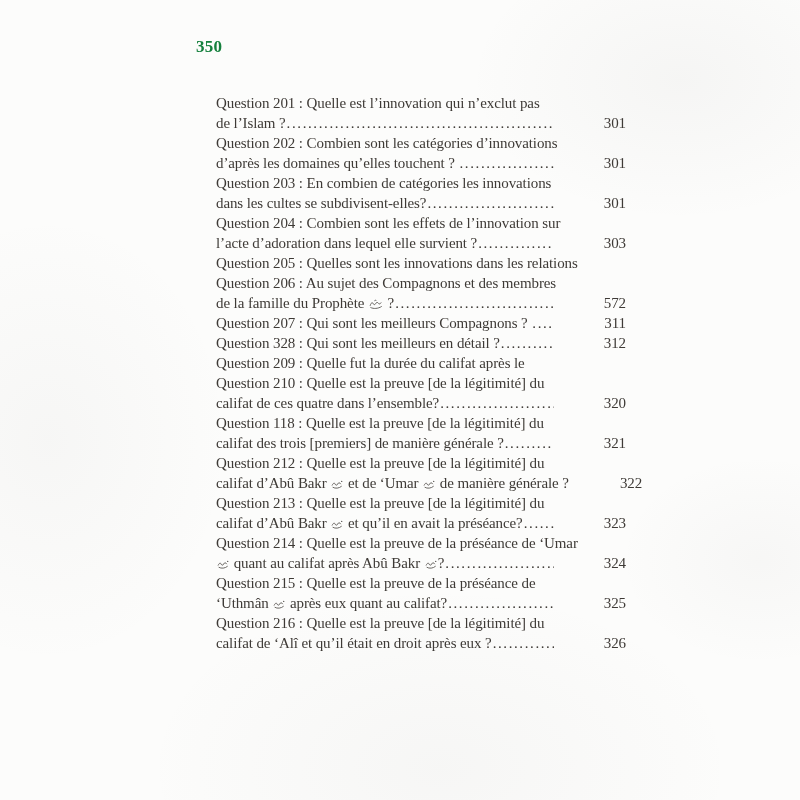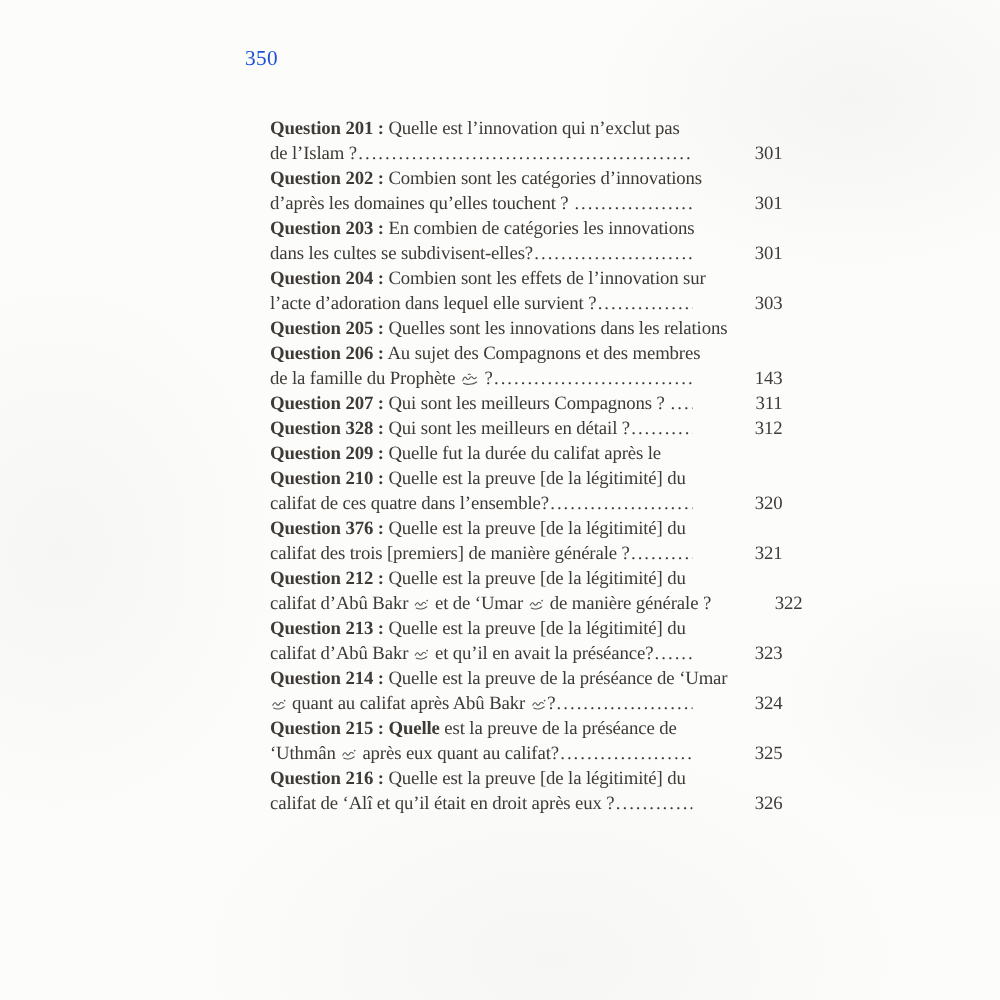--- a/index.html
+++ b/index.html
@@ -18,23 +18,23 @@
       radial-gradient(ellipse 420px 260px at 55% 96%, rgba(120,118,115,0.045), transparent 70%),
       radial-gradient(ellipse 200px 150px at 95% 70%, rgba(120,118,115,0.04), transparent 70%);
     font-family: "Liberation Serif", "DejaVu Serif", serif;
     color: #3e3a36;
   }
   .page-num {
     position: absolute;
     left: 196px;
     top: 37px;
     font-size: 17px;
-    font-weight: normal;
+    font-weight: bold;
     letter-spacing: 0.3px;
-    color: #1d4ed8;
+    color: #15803d;
   }
   .toc {
     position: absolute;
     left: 216px;
     top: 93px;
     width: 410px;
     font-size: 15px;
     line-height: 20px;
     letter-spacing: -0.1px;
   }
@@ -43,21 +43,21 @@
   }
   .line.last {
     display: flex;
     align-items: baseline;
     text-align: center;
   }
   .segs {
     flex: 0 0 auto;
     white-space: pre;
   }
-  .bold { font-weight: bold; }
+  .bold { font-weight: normal; }
   .italic { font-style: italic; }
   .dots {
     flex: 1 1 auto;
     min-width: 0;
     overflow: hidden;
     margin: 0 3px 0 1px;
     white-space: nowrap;
   }
   .dots::after {
     content: "........................................................................................................................................................................................................";
@@ -119,21 +119,21 @@
     <div class="entry">
       <div class="line"><span class="segs"><span class="bold">Question 205 :</span><span> Quelles sont les innovations dans les relations</span></span></div>
     </div>
     <div class="entry">
       <div class="line"><span class="segs"><span class="bold">Question 206 :</span><span> Au sujet des Compagnons et des membres</span></span></div>
       <div class="line last">
         <span class="segs"><span>de la famille du Prophète </span><span class="sym"><svg width="14" height="10" viewBox="0 0 14 10">
               <path d="M1.2 6.5 C2 3.5 3.5 3 4.2 4.6 C4.8 6 6 6 6.8 4.4 C7.4 3.2 8.6 3 9.3 4.2 C10 5.4 11.2 5.2 12 3.8 M1.8 8.6 C4.5 10 9 9.8 12.4 7.6 M5.6 1.6 C6.1 1 6.9 1 7.3 1.6" fill="none" stroke="currentColor" stroke-width="0.9" stroke-linecap="round"></path>
             </svg></span><span> ?</span></span>
         <span class="dots"></span>
-        <span class="pg">143</span>
+        <span class="pg">572</span>
       </div>
     </div>
     <div class="entry">
       <div class="line last">
         <span class="segs"><span class="bold">Question 207 :</span><span> Qui sont les meilleurs Compagnons ? </span></span>
         <span class="dots"></span>
         <span class="pg">311</span>
       </div>
     </div>
     <div class="entry">
@@ -148,21 +148,21 @@
     </div>
     <div class="entry">
       <div class="line"><span class="segs"><span class="bold">Question 210 :</span><span> Quelle est la preuve [de la légitimité] du</span></span></div>
       <div class="line last">
         <span class="segs"><span>califat de ces quatre dans l’ensemble?</span></span>
         <span class="dots"></span>
         <span class="pg">320</span>
       </div>
     </div>
     <div class="entry">
-      <div class="line"><span class="segs"><span class="bold">Question 376 :</span><span> Quelle est la preuve [de la légitimité] du</span></span></div>
+      <div class="line"><span class="segs"><span class="bold">Question 118 :</span><span> Quelle est la preuve [de la légitimité] du</span></span></div>
       <div class="line last">
         <span class="segs"><span>califat des trois [premiers] de manière générale ?</span></span>
         <span class="dots"></span>
         <span class="pg">321</span>
       </div>
     </div>
     <div class="entry">
       <div class="line"><span class="segs"><span class="bold">Question 212 :</span><span> Quelle est la preuve [de la légitimité] du</span></span></div>
       <div class="line last">
         <span class="segs"><span>califat d’Abû Bakr </span><span class="sym"><svg width="12" height="10" viewBox="0 0 12 10">

